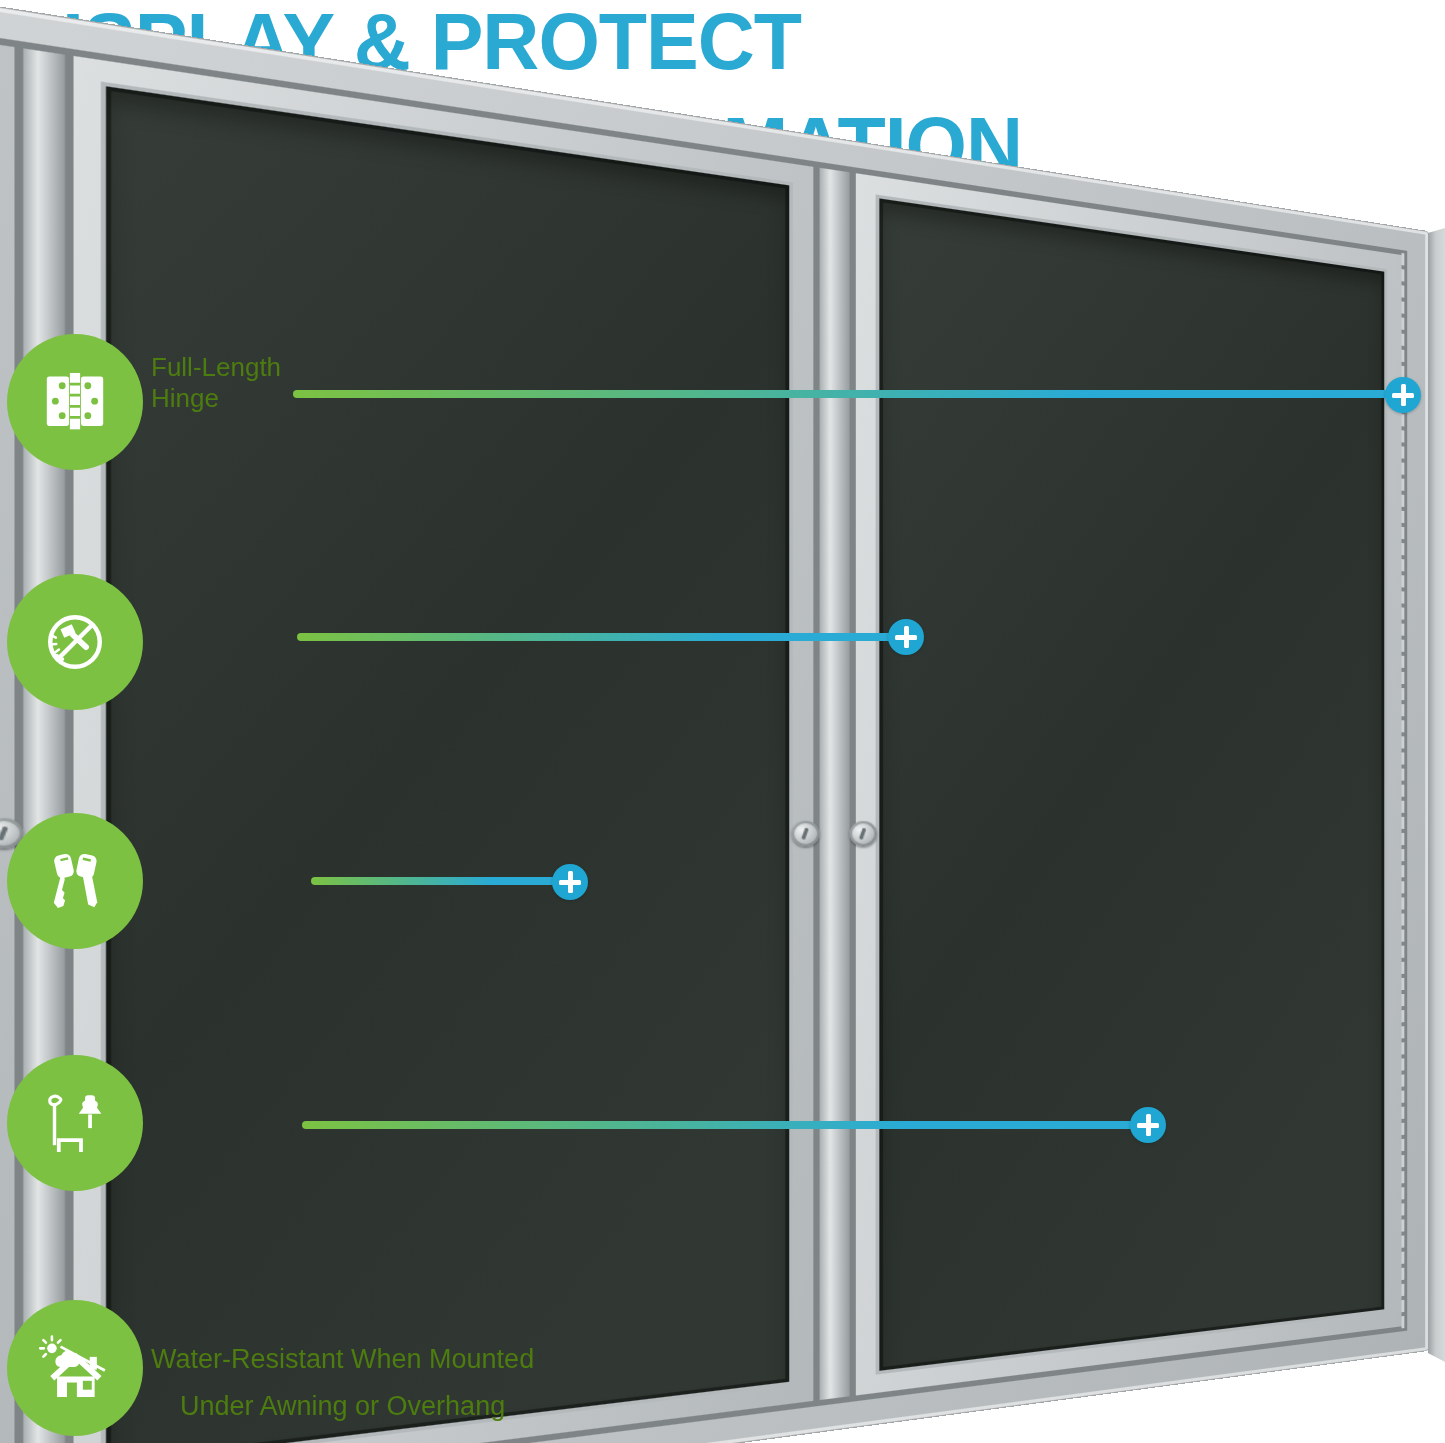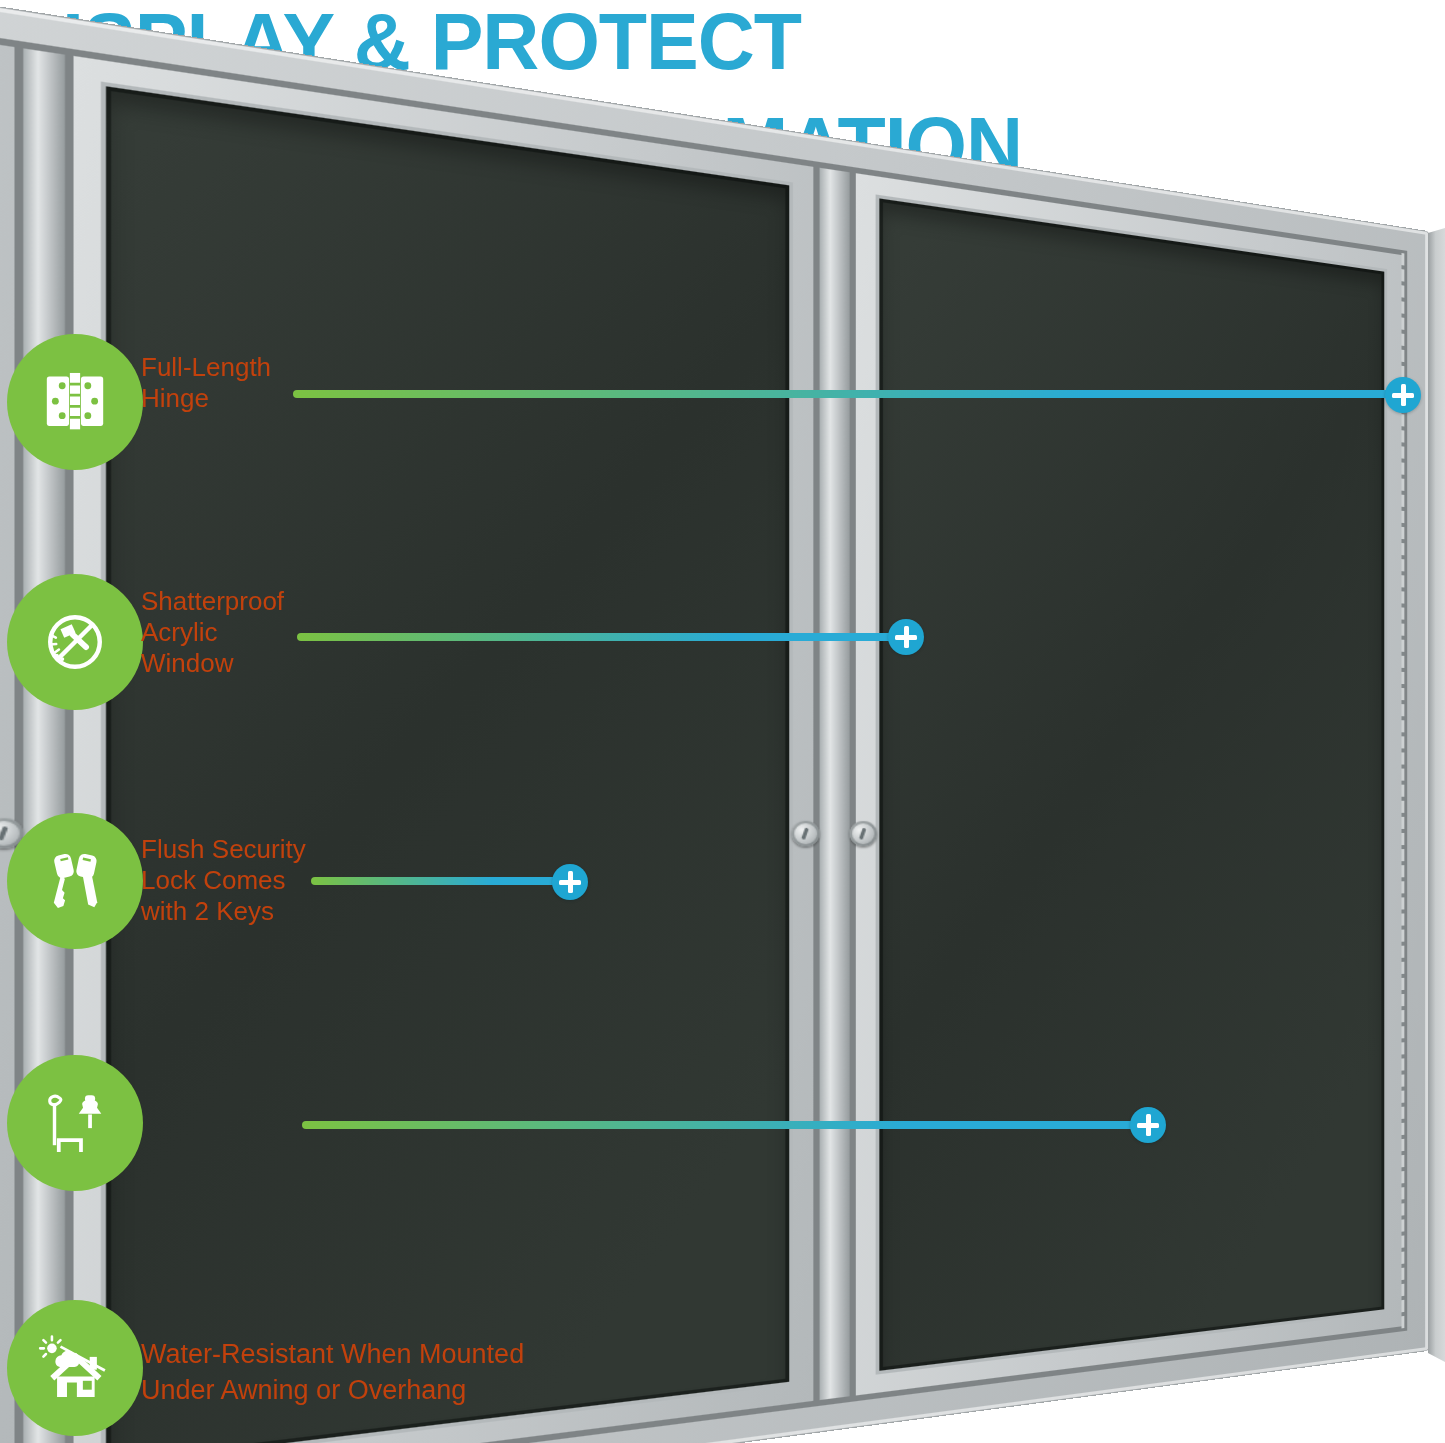--- a/index.html
+++ b/index.html
@@ -11,27 +11,27 @@
               line-height:1;color:#2AA9D3;white-space:nowrap;}
   #title1{top:2px;}
   #title2{top:106px;}
   .subtitle{position:absolute;left:5px;top:218px;font-size:41px;font-weight:400;
             color:#83878A;letter-spacing:.5px;line-height:1;white-space:nowrap;}
 
   
   .feature-icon{position:absolute;left:7px;width:136px;height:136px;border-radius:50%;
                 background:#7CC142;display:flex;align-items:center;justify-content:center;}
   .feature-icon svg{width:82px;height:82px;display:block;}
-  .feature-label{position:absolute;left:141px;font-size:26px;line-height:31px;font-weight:400;
-                 color:#c2410c;white-space:pre-line;}
+  .feature-label{position:absolute;left:151px;font-size:26px;line-height:31px;font-weight:400;
+                 color:#4d7c0f;white-space:pre-line;}
   #icon-hinge{top:334px;} #label-hinge{top:352px;}
   #icon-acrylic{top:574px;} #label-acrylic{top:586px;}
   #icon-lock{top:813px;} #label-lock{top:834px;}
   #icon-vinyl{top:1055px;} #label-vinyl{top:1046px;}
-  #icon-water{top:1300px;} #label-water{top:1336px;font-size:27px;line-height:36px;}
+  #icon-water{top:1300px;} #label-water{top:1336px;font-size:27px;line-height:47px;text-align:center;}
 
   
   .case-side{position:absolute;left:1428px;top:228px;width:17px;height:1134px;
              background:linear-gradient(90deg,#9ba0a2,#c9cdce 45%,#d6d9da);
              clip-path:polygon(0 5px,100% 0,100% 100%,0 calc(100% - 9px));}
   .board{position:absolute;left:-202px;top:232px;width:1630px;height:1118px;
          transform-origin:100% 54%;transform:perspective(1400px) rotateY(20deg);
          background:linear-gradient(115deg,#dadddE,#c3c7c9 55%,#aeb3b5);
          border-radius:3px;
          box-shadow:inset 0 0 0 3px rgba(255,255,255,.55),0 0 0 1px #a0a5a7;}
@@ -144,38 +144,32 @@
     <svg viewBox="0 0 48 48" fill="none">
       <circle cx="24" cy="24" r="14.5" stroke="#fff" stroke-width="2.6"></circle>
       <path d="M35 13 13 35" stroke="#fff" stroke-width="2.6"></path>
       <path d="M15.5 16.5l6.6-2.9 2.2 5-6.6 2.9z" fill="#fff"></path>
       <path d="M22.5 19.5l8 7.5" stroke="#fff" stroke-width="3.4" stroke-linecap="round"></path>
       <path d="M12.8 21.5l-3.2-1.7M13 25.2l-3.6.3M14.6 28.4l-2.8 2" stroke="#fff" stroke-width="1.5" stroke-linecap="round"></path>
       <circle cx="13.4" cy="32" r="1.1" fill="#fff"></circle>
         <circle cx="16.6" cy="34" r="1.1" fill="#fff"></circle>
     </svg>
   </div>
-  <div class="feature-label" id="label-acrylic">Shatterproof
-Acrylic
-Window</div>
 
   <div class="feature-icon" id="icon-lock">
     <svg viewBox="0 0 48 48">
       <g fill="#fff">
         <rect x="12.5" y="8.5" width="10" height="13.5" rx="3.2" transform="rotate(-13 17.5 15)"></rect>
         <path d="M15.6 21.2L11.6 36.8l2.4 3 3.2-1.1 1-3.4-1.3-1.2 1-3.2-1.5-1.6 1.7-6.6z"></path>
         <rect x="25.5" y="8.5" width="10.5" height="13.5" rx="3.2" transform="rotate(12 30.7 15)"></rect>
         <path d="M28.7 21.6l3 16.2 3.6 1.6 1.7-3-3.2-16z"></path>
       </g>
       <path d="M15.5 11.8l4.5-1M28.6 11l4.6 1" stroke="#7CC142" stroke-width="1.4"></path>
     </svg>
   </div>
-  <div class="feature-label" id="label-lock">Flush Security
-Lock Comes
-with 2 Keys</div>
 
   <div class="feature-icon" id="icon-vinyl">
     <svg viewBox="0 0 48 48" fill="none">
       <path d="M14.8 9.3c-2.4-2.2-5.9-.5-5.6 2 .3 2.4 3.4 2.6 5.6.6 1.6-1.5.9-2.1 0-2.6z" stroke="#fff" stroke-width="1.8"></path>
       <path d="M12 12.5V37" stroke="#fff" stroke-width="2"></path>
       <path d="M28.2 13c0-3.4 9.2-3.4 9.2 0l-.5 2.1 2.5 3.5H26.2l2.5-3.5z" fill="#fff"></path>
       <rect x="29.8" y="7.8" width="6" height="4" rx="2" fill="#fff"></rect>
       <path d="M32.8 19v8" stroke="#fff" stroke-width="2.2"></path>
       <path d="M14.5 41v-7h13v7" stroke="#fff" stroke-width="2.2"></path>
     </svg>

